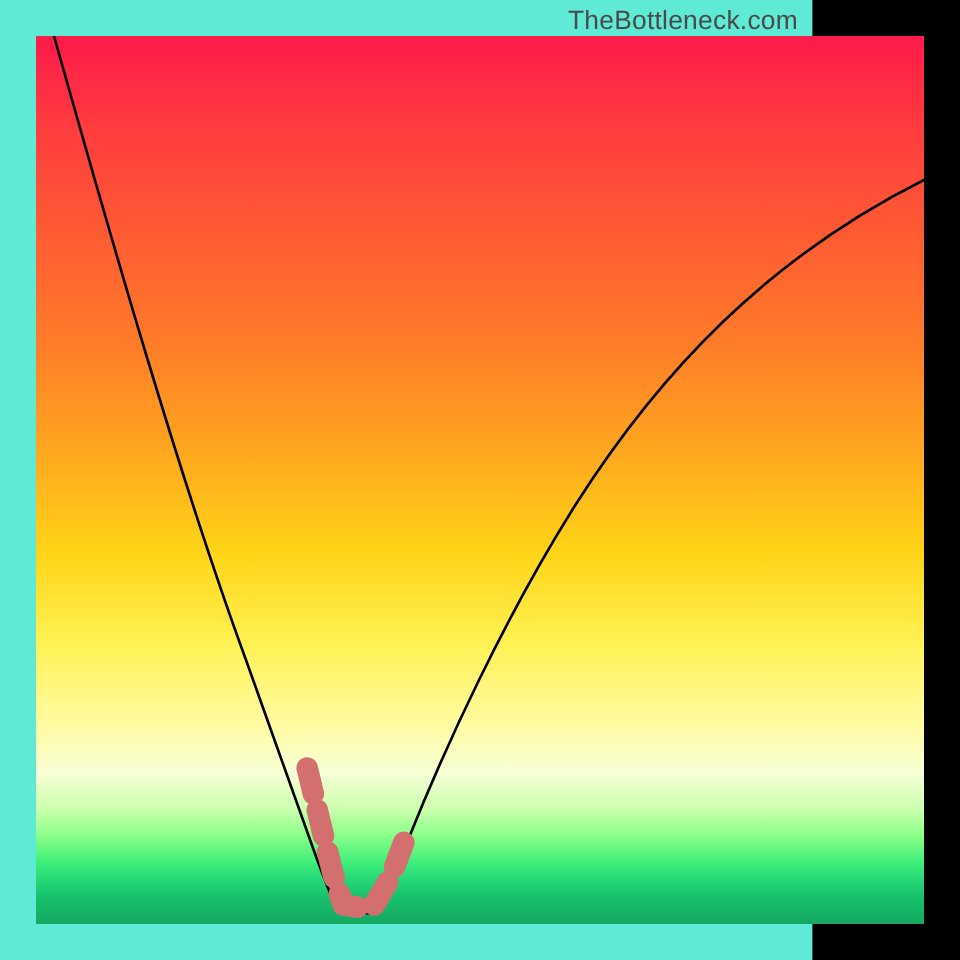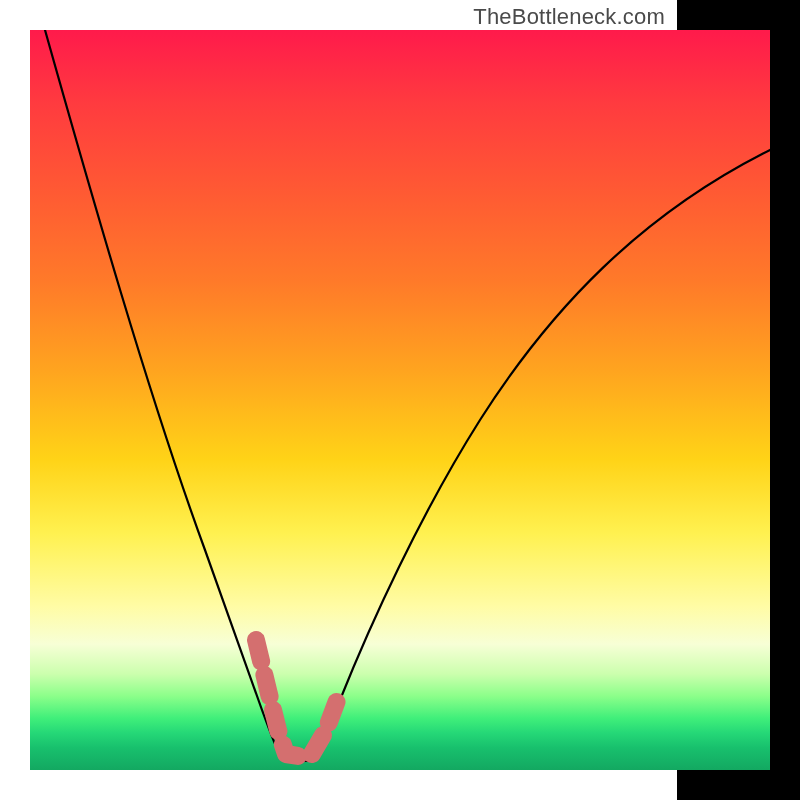--- a/index.html
+++ b/index.html
@@ -10,21 +10,21 @@
     background: #000;
     overflow: hidden;
     font-family: Arial, Helvetica, sans-serif;
   }
   .frame {
     position: absolute;
     left: 0;
     top: 0;
     width: 677px;
     height: 800px;
-    background: #ffffff;
+    background: #5eead4;
   }
   .plot {
     position: absolute;
     left: 30px;
     top: 30px;
     width: 740px;
     height: 740px;
     background: linear-gradient(
       to bottom,
       #ff1a4b 0%,

